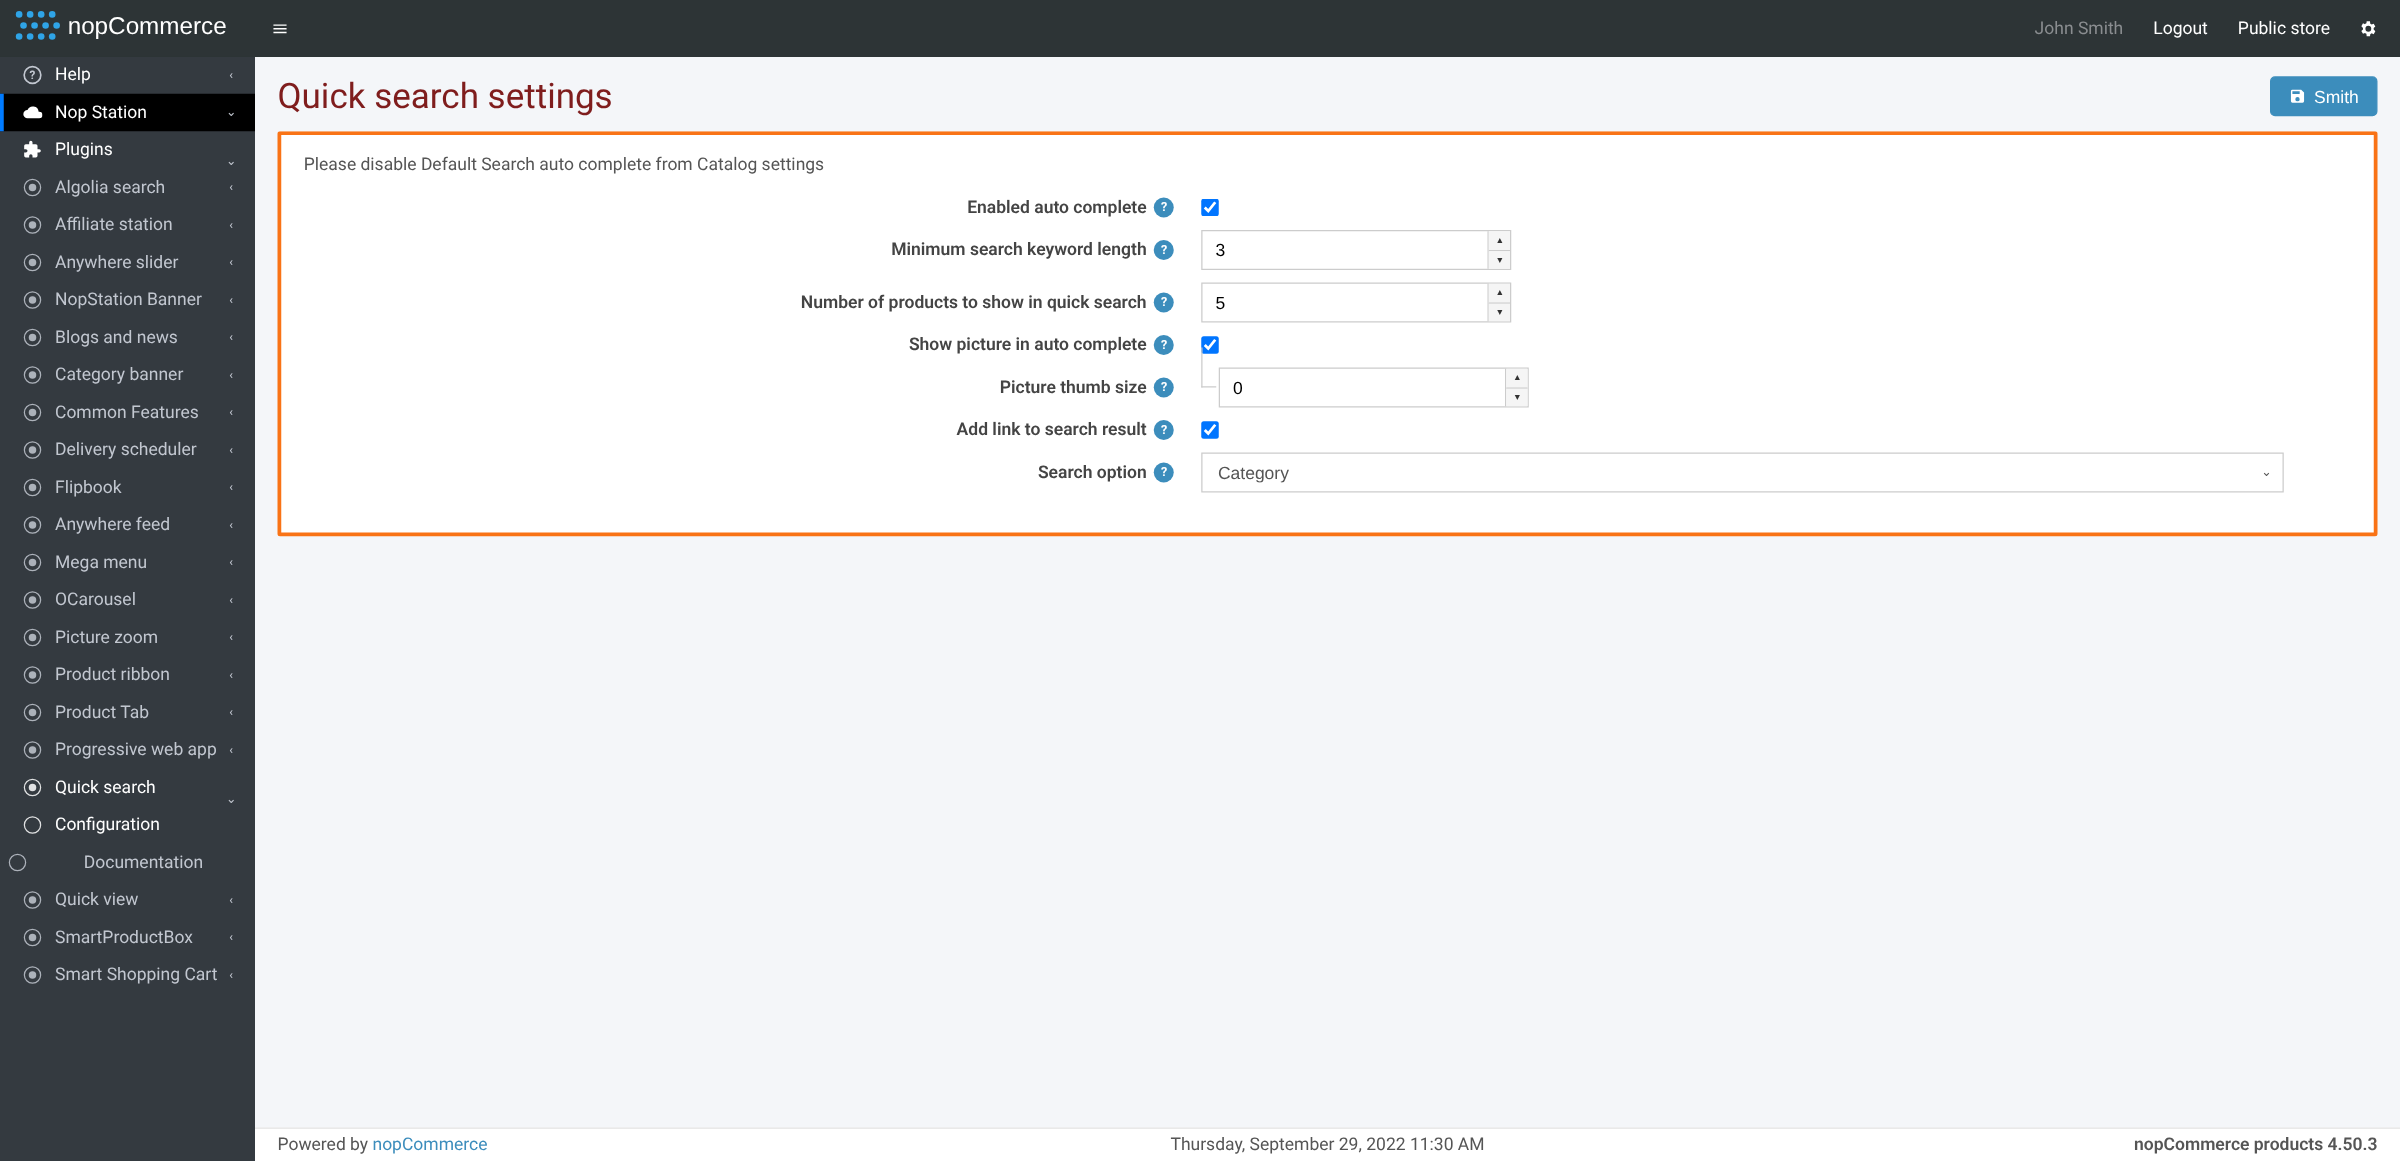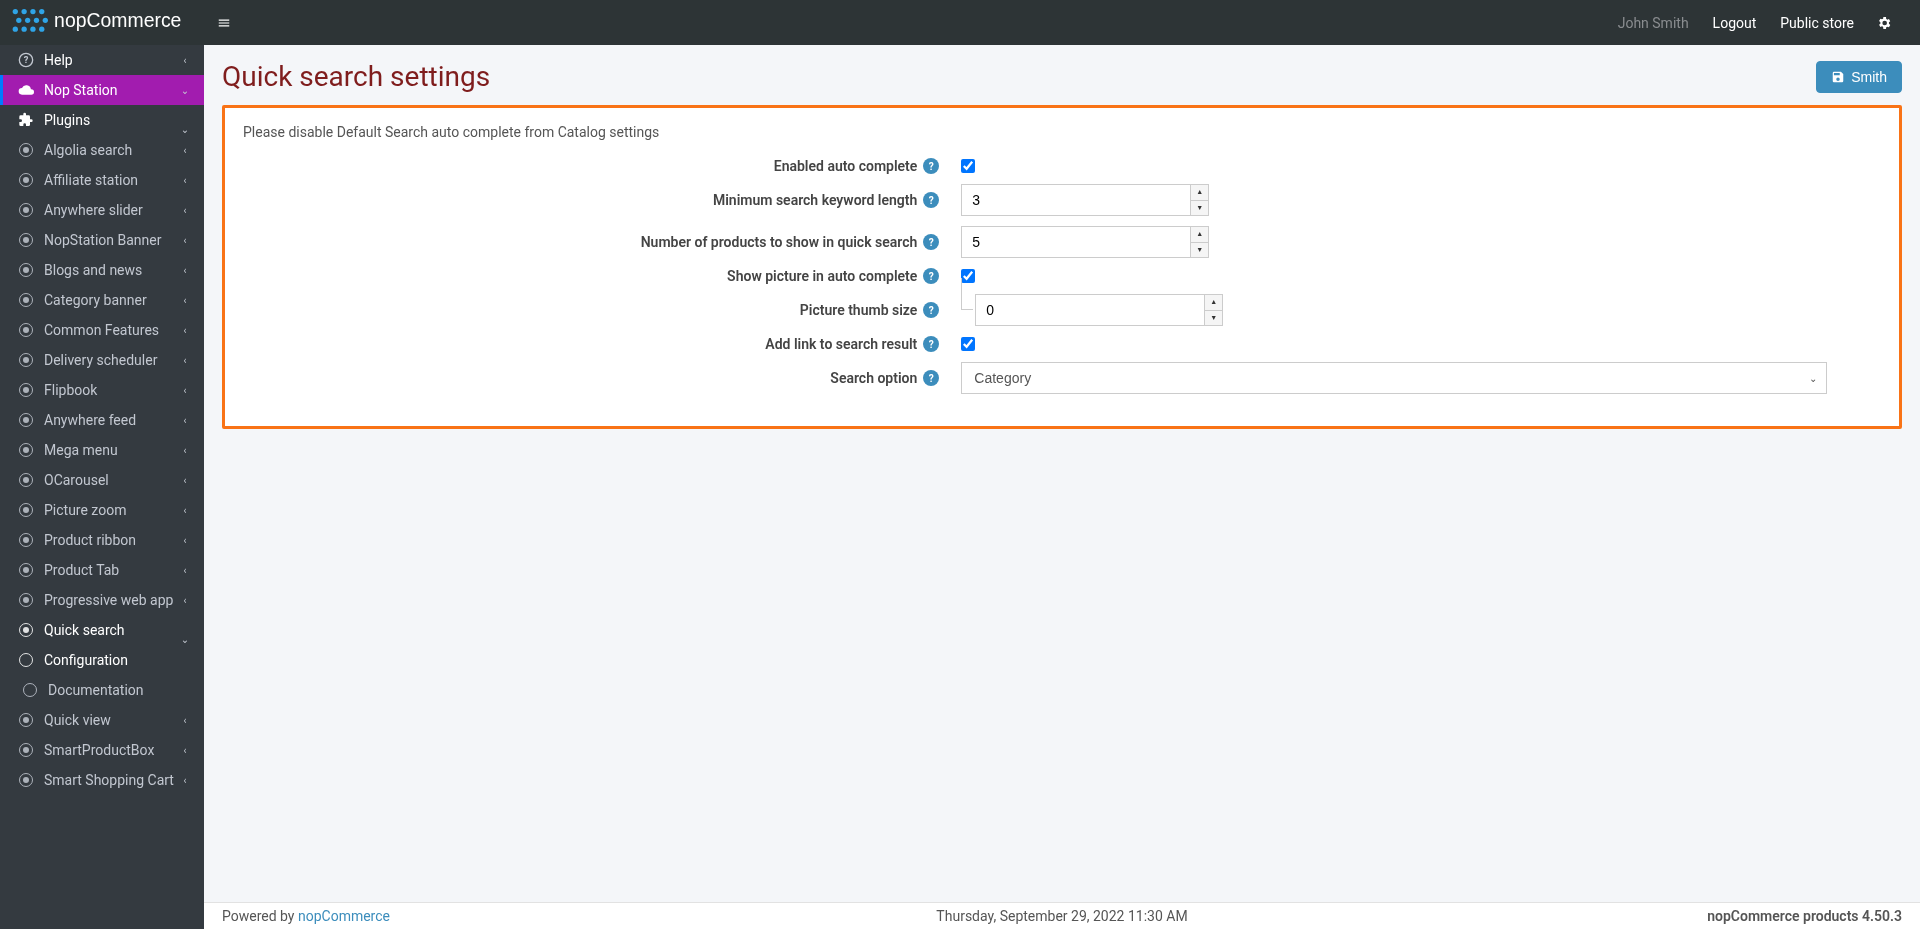--- a/index.html
+++ b/index.html
@@ -39,21 +39,21 @@
   align-items: center;
   justify-content: center;
   cursor: pointer;
   color: #fff;
 }
 .navbar-right {
   margin-left: auto;
   display: flex;
   align-items: center;
   height: 45px;
-  padding-right: 18px;
+  padding-right: 8px;
 }
 .navbar-right .nav-link {
   padding: 0 12px;
   color: #fff;
   height: 45px;
   display: flex;
   align-items: center;
   font-size: 14px;
 }
 .navbar-right .nav-link.muted { color: #8a8d90; }
@@ -349,21 +349,21 @@
       <span class="s-icon">
         <svg viewBox="0 0 24 24" width="16" height="16" fill="#c2c7d0">
             <circle cx="12" cy="12" r="10" fill="none" stroke="#c2c7d0" stroke-width="2"></circle>
             <text x="12" y="17" text-anchor="middle" font-size="14" fill="#c2c7d0" font-weight="bold">?</text>
           </svg>
       </span>
       <span class="s-label">Help</span>
       <span class="s-caret">‹</span>
     </li>
 
-    <li class="sidebar-item level0 blue-bar active-branch" style="background:#a21caf;">
+    <li class="sidebar-item level0 blue-bar active-branch" style="background:#000000;">
       <span class="s-icon">
         <svg viewBox="0 0 24 24" width="16" height="16" fill="#fff">
             <path d="M6 19a5 5 0 0 1 0-10 7 7 0 0 1 13.4 2H20a4 4 0 0 1 0 8z"></path>
           </svg>
       </span>
       <span class="s-label">Nop Station</span>
       <span class="s-caret">⌄</span>
     </li>
 
     <li class="sidebar-item level0 active-branch">
@@ -495,21 +495,21 @@
         </span>
       <span class="s-label" style="color:#fff;">Quick search</span>
       <span class="s-caret" style="align-self:flex-end;margin-bottom:-6px;">⌄</span>
     </li>
     <li class="sidebar-item level1 active-leaf" style="padding-left:16px;">
       <span class="s-icon">
           <span class="radio-circle open"></span>
         </span>
       <span class="s-label" style="color:#fff;">Configuration</span>
     </li>
-    <li class="sidebar-item level1" style="padding-left:20px;">
+    <li class="sidebar-item level1" style="padding-left:4px;gap:35px;">
       <span class="s-icon">
           <span class="radio-circle" style="border-color:#c2c7d0;"></span>
         </span>
       <span class="s-label">Documentation</span>
     </li>
 
     <li class="sidebar-item level1">
       <span class="s-icon">
           <span class="radio-circle filled"></span>
         </span>

